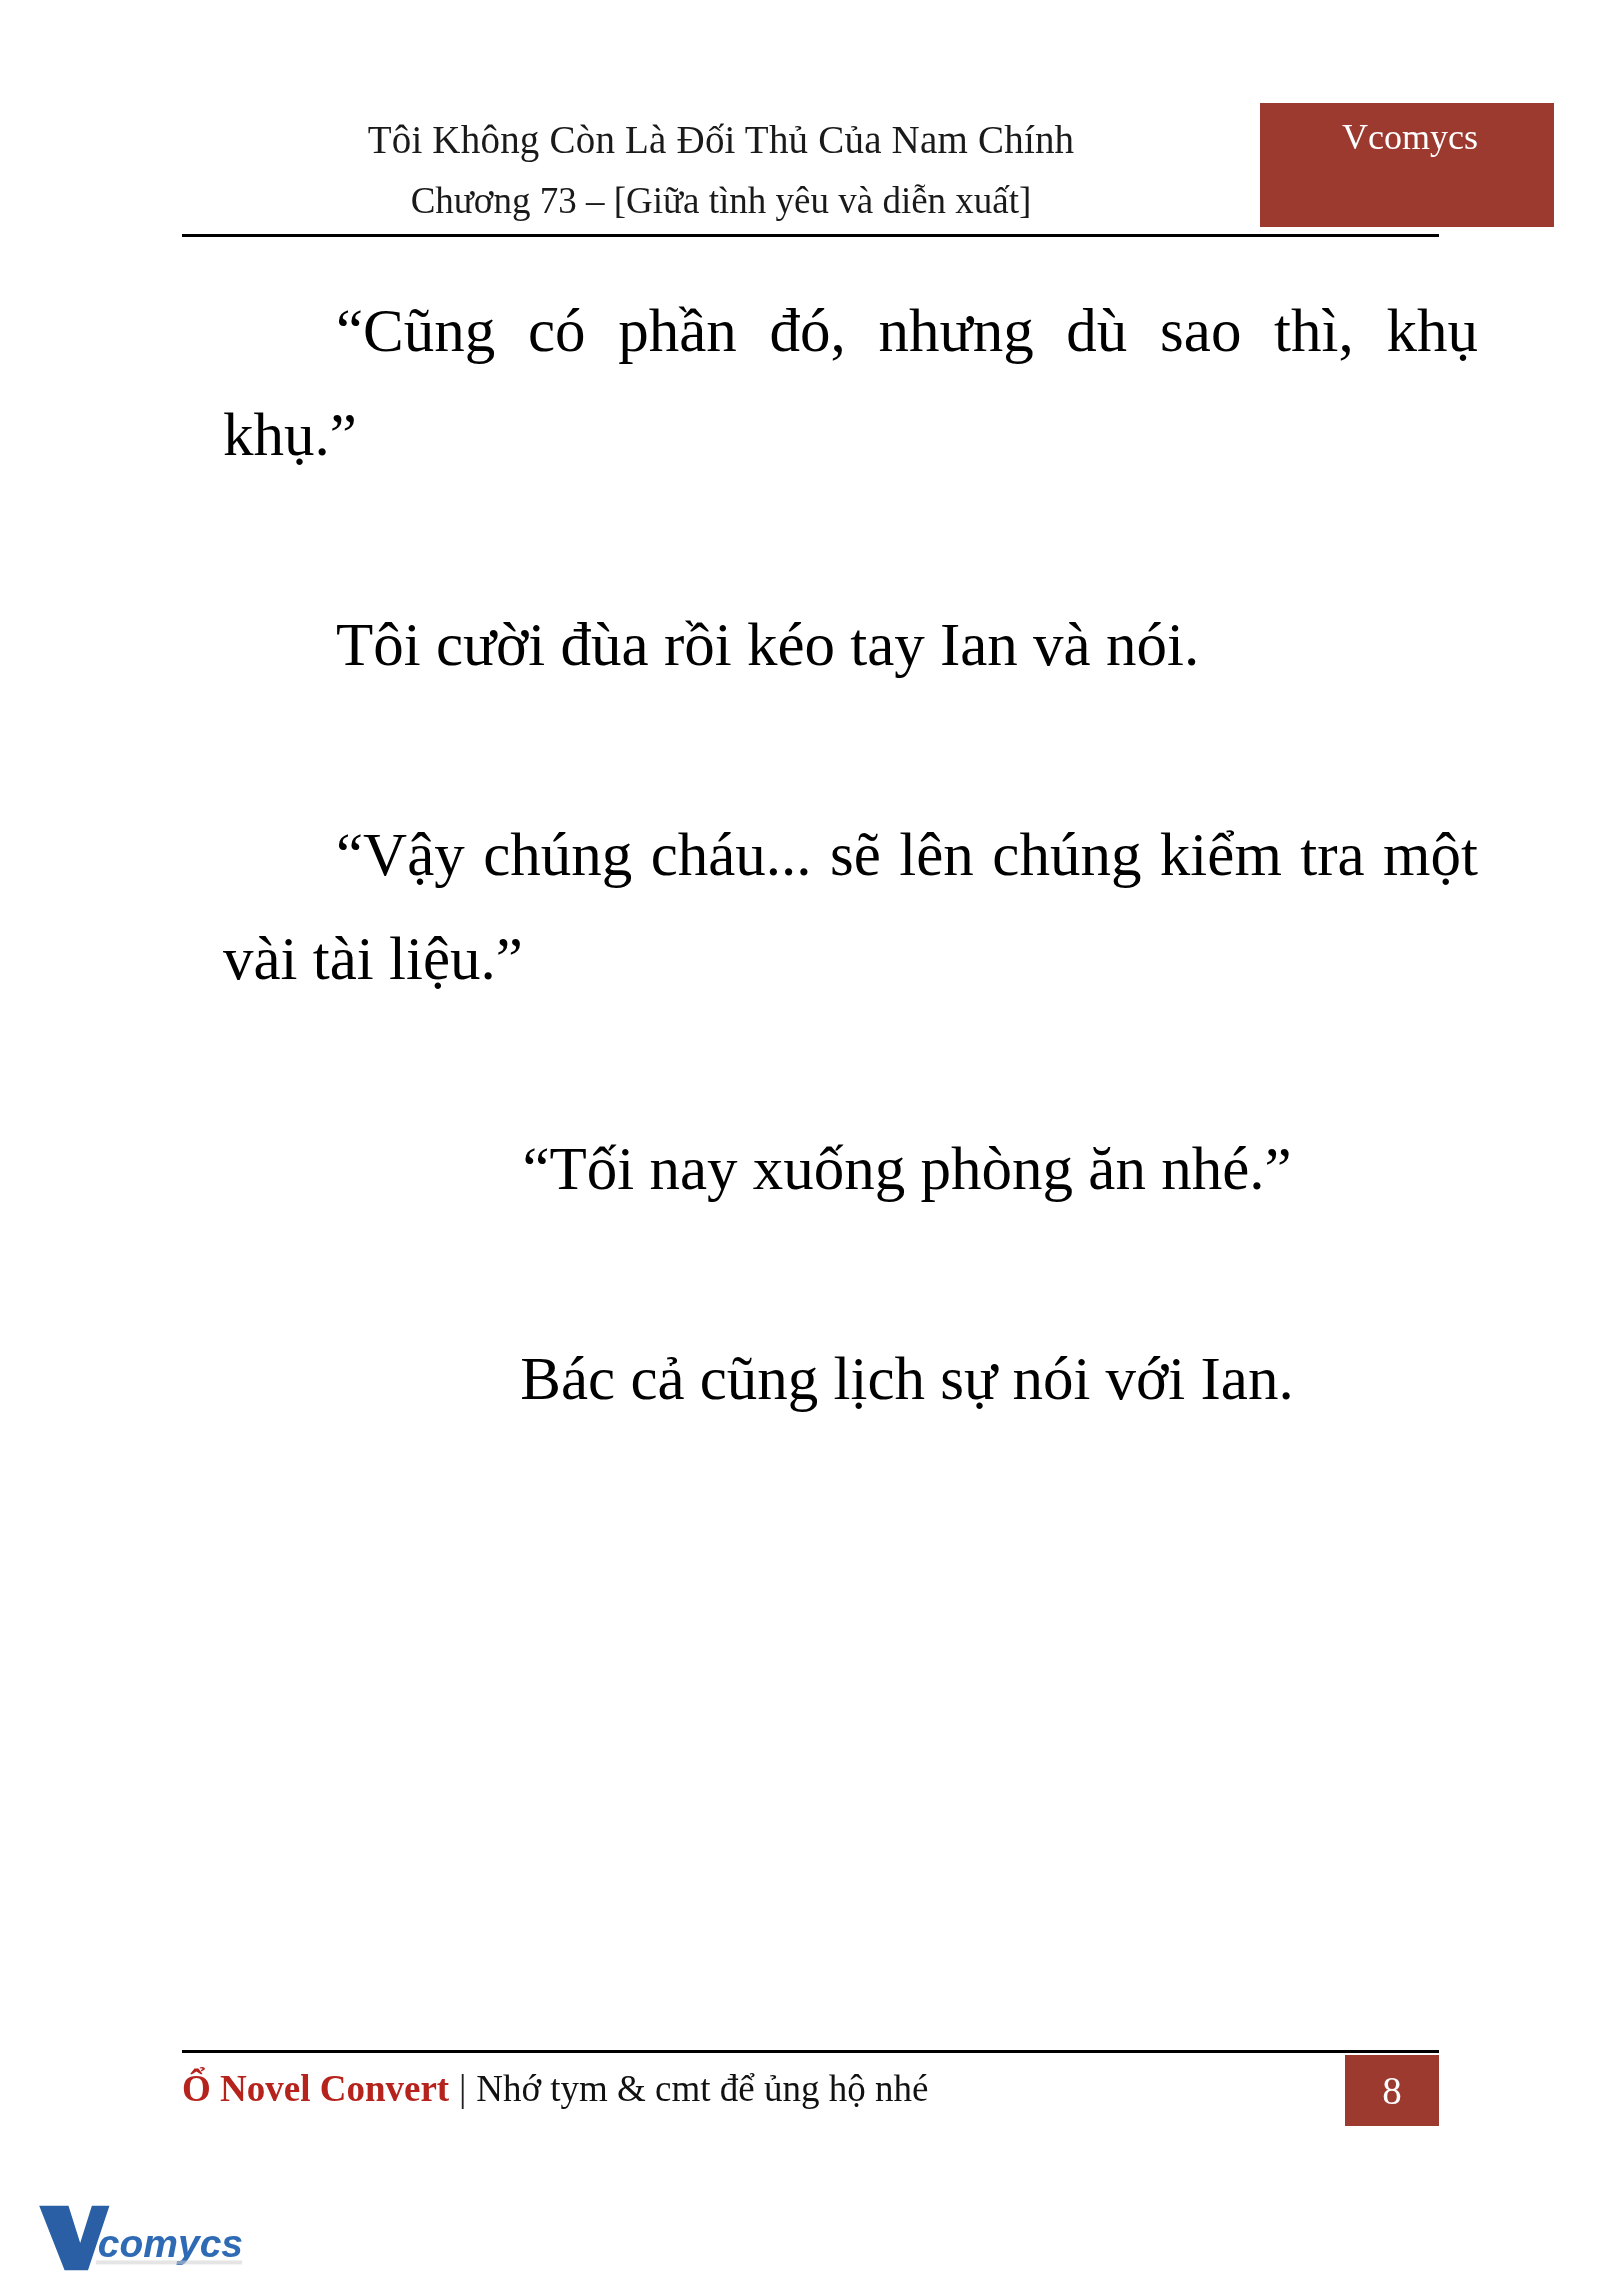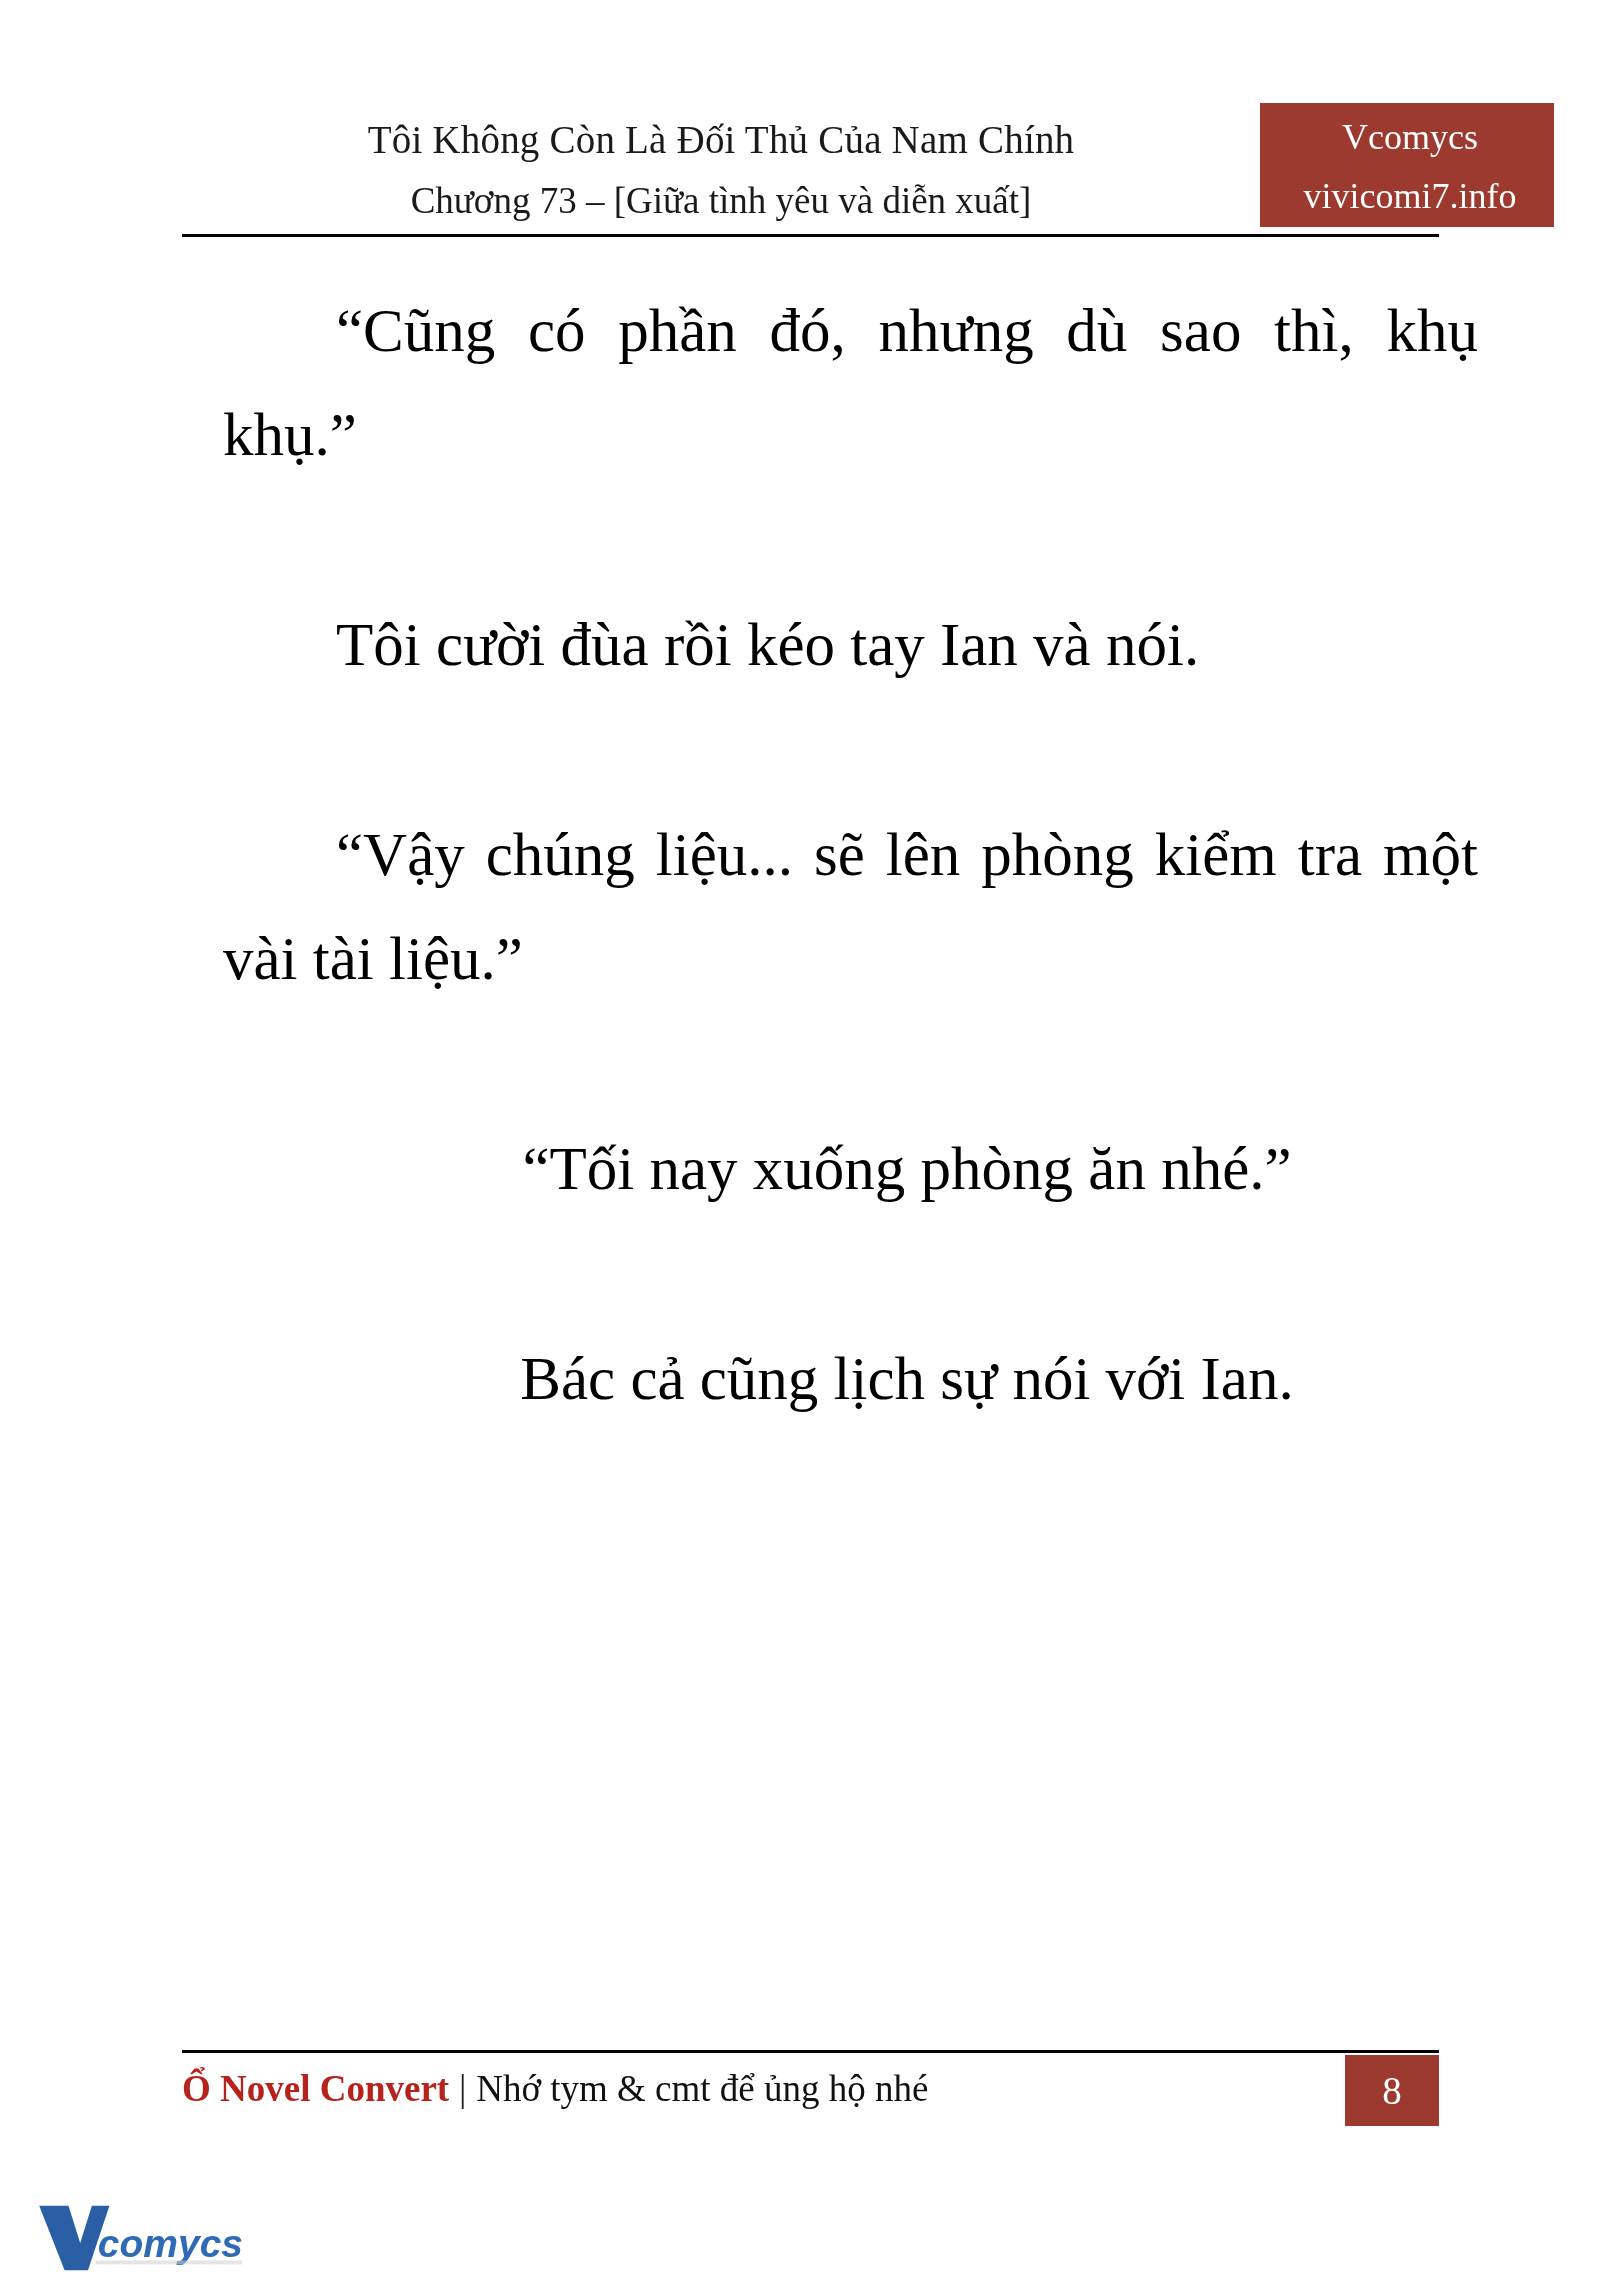--- a/index.html
+++ b/index.html
@@ -172,29 +172,28 @@
 
 <div class="page">
 
   <div class="header">
     <div class="header-text">
       <span class="header-line1">Tôi Không Còn Là Đối Thủ Của Nam Chính</span>
       <span class="header-line2">Chương 73 –  [Giữa tình yêu và diễn xuất]</span>
     </div>
     <div class="header-badge">
       <span>Vcomycs</span>
-      <span>vivicomi7.info</span>
     </div>
     <div class="header-rule"></div>
   </div>
 
   <div class="content">
     <p class="para para-spaced">“Cũng có phần đó, nhưng dù sao thì, khụ khụ.”</p>
     <p class="para para-spaced">Tôi cười đùa rồi kéo tay Ian và nói.</p>
-    <p class="para para-spaced">“Vậy chúng liệu... sẽ lên phòng kiểm tra một vài tài liệu.”</p>
+    <p class="para para-spaced">“Vậy chúng cháu... sẽ lên chúng kiểm tra một vài tài liệu.”</p>
     <p class="para last-loose">“Tối nay xuống phòng ăn nhé.”</p>
     <p class="para last-loose">Bác cả cũng lịch sự nói với Ian.</p>
   </div>
 
   <div class="footer">
     <div class="footer-rule"></div>
     <div class="footer-inner">
       <span class="footer-text">
         <span class="footer-brand">Ổ Novel Convert</span><span class="footer-sep">|</span><span class="footer-note">Nhớ tym &amp; cmt để ủng hộ nhé</span>
       </span>

